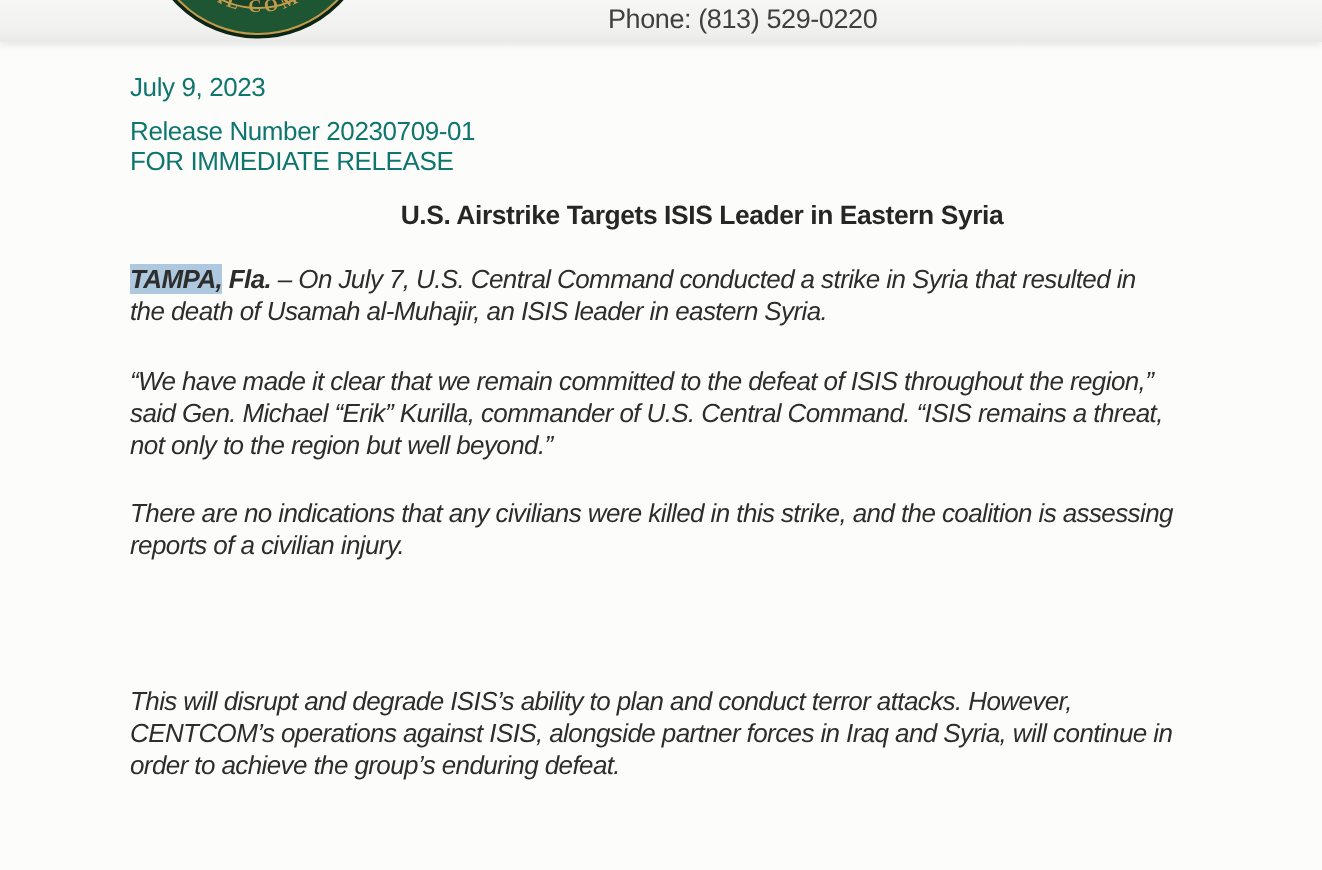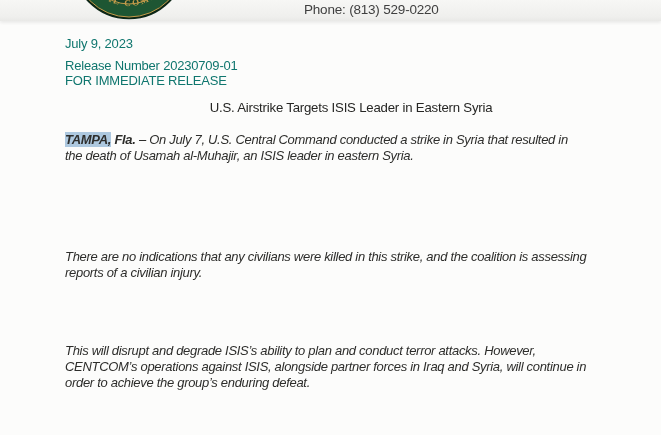--- a/index.html
+++ b/index.html
@@ -47,21 +47,21 @@
   .meta.date { top: 36px; }
   .meta.relnum { top: 58px; }
   .meta.dist { top: 73px; }
   .headline {
     position: absolute;
     left: 65px;
     top: 100px;
     width: 572px;
     text-align: center;
     font-size: 13.2px;
-    font-weight: normal;
+    font-weight: bold;
     letter-spacing: -0.2px;
     color: #262624;
   }
   .para {
     position: absolute;
     left: 65px;
     width: 588px;
     font-size: 13px;
     line-height: 16.2px;
     letter-spacing: -0.3px;
@@ -100,20 +100,23 @@
 
   <div class="meta date">July 9, 2023</div>
   <div class="meta relnum">Release Number 20230709-01</div>
   <div class="meta dist">FOR IMMEDIATE RELEASE</div>
 
   <div class="headline">U.S. Airstrike Targets ISIS Leader in Eastern Syria</div>
 
   <div class="para p1"><span class="hl bold">TAMPA,</span><span class="bold"> Fla.</span><span> – On July 7, U.S. Central Command conducted a strike in Syria that resulted in</span>
 <span>the death of Usamah al-Muhajir, an ISIS leader in eastern Syria.</span></div>
 
+  <div class="para p2">“We have made it clear that we remain committed to the defeat of ISIS throughout the region,”
+said Gen. Michael “Erik” Kurilla, commander of U.S. Central Command. “ISIS remains a threat,
+not only to the region but well beyond.”</div>
 
   <div class="para p3">There are no indications that any civilians were killed in this strike, and the coalition is assessing
 reports of a civilian injury.</div>
 
   <div class="para p4">This will disrupt and degrade ISIS’s ability to plan and conduct terror attacks. However,
 CENTCOM’s operations against ISIS, alongside partner forces in Iraq and Syria, will continue in
 order to achieve the group’s enduring defeat.</div>
 
 
 </div>

